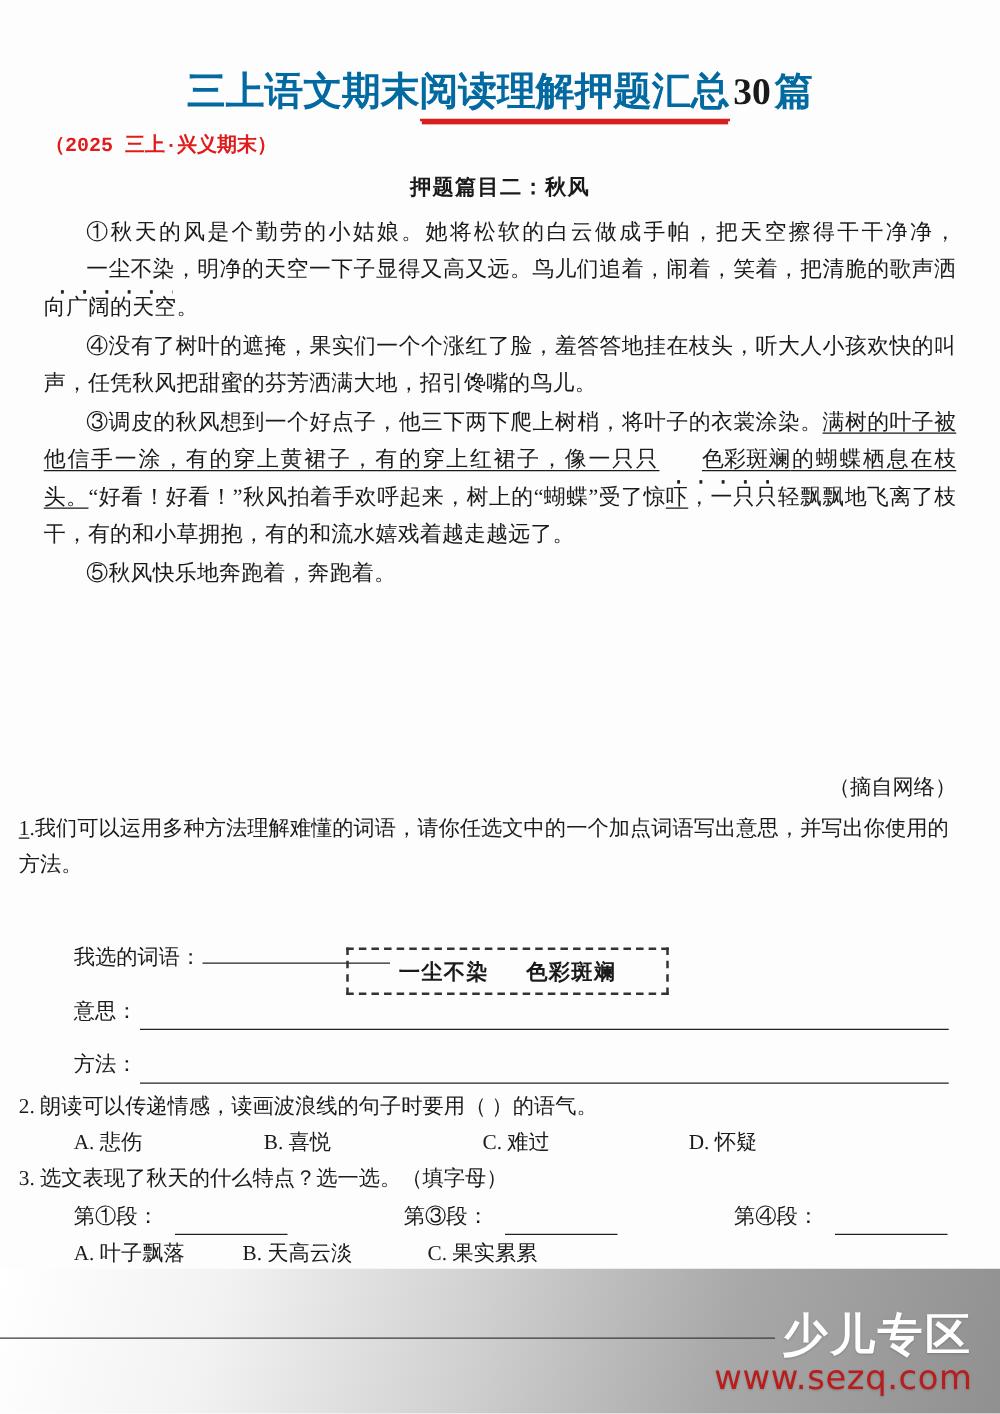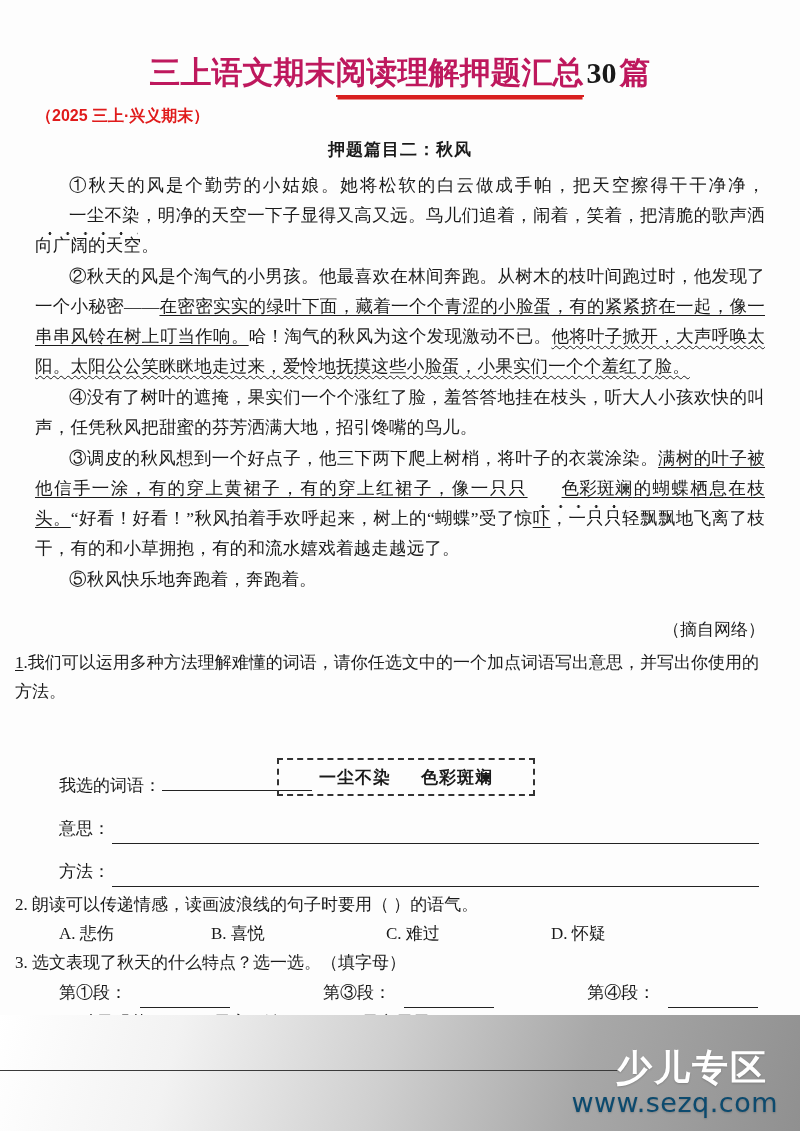--- a/index.html
+++ b/index.html
@@ -24,41 +24,41 @@
     top: 52px;
     width: 800px;
     text-align: center;
     white-space: nowrap;
   }
   .title-main {
     font-family: "DejaVu Sans", "Liberation Sans", sans-serif;
     font-weight: bold;
     font-size: 31px;
     letter-spacing: 0px;
-    color: #be185d;
+    color: #0369a1;
   }
   .title-underlined {
     position: relative;
     display: inline-block;
     border-bottom: 2.5px solid #d81f1f;
     box-shadow: 0 4px 0 -1.5px #d81f1f;
     padding-bottom: 1px;
   }
   .title-num {
     font-family: "Liberation Serif", serif;
     font-weight: bold;
     font-size: 30px;
     padding: 0 3px;
   }
 
   .subtitle {
     position: absolute;
     left: 36px;
     top: 106px;
-    font-family: Liberation Sans, sans-serif;
+    font-family: Liberation Mono, monospace;
     font-weight: bold;
     font-size: 16px;
     color: #e01b1b;
     white-space: nowrap;
   }
 
   
   .section-heading {
     position: absolute;
     left: 0;
@@ -163,21 +163,20 @@
     font-size: 17px;
     font-weight: 600;
     letter-spacing: 1px;
   }
 
   .fill-row {
     font-size: 17px;
     line-height: 31px;
     padding-left: 44px;
     white-space: nowrap;
-    margin-top: 20px;
   }
   .fill-row .lab { display: inline-block; }
 
   .opt-row {
     font-size: 17px;
     line-height: 29px;
     padding-left: 44px;
   }
   .opt { display: inline-block; }
 
@@ -214,36 +213,36 @@
   .footer-band {
     position: absolute;
     left: 0;
     top: 1015px;
     width: 800px;
     height: 116px;
     background: linear-gradient(105deg, #ffffff 0%, #f2f2f2 22%, #cfcfcf 48%, #a8a8a8 72%, #909090 100%);
   }
   .wm-cn {
     position: absolute;
-    right: 32px;
+    right: 22px;
     top: 1044px;
     font-family: "DejaVu Sans", "Liberation Sans", sans-serif;
     font-weight: bold;
     font-size: 36px;
     color: #ffffff;
     letter-spacing: 2px;
     text-shadow: 0 1px 2px rgba(0,0,0,0.18);
   }
   .wm-url {
     position: absolute;
     right: 22px;
     top: 1087px;
     font-family: "DejaVu Sans", "Liberation Sans", sans-serif;
     font-size: 27px;
-    color: #0c4a6e;
+    color: #b91c1c;
     letter-spacing: 0.5px;
     text-shadow: 0 1px 2px rgba(0,0,0,0.18);
   }
 </style>
 </head>
 <body>
 
 <div class="page">
 
   <div class="title-row">
@@ -251,21 +250,20 @@
   </div>
 
   <div class="subtitle">（2025 三上·兴义期末）</div>
 
   <div class="section-heading">押题篇目二：秋风</div>
 
   <div class="body-block">
 
     <p class="para indent"><span>①</span><span>秋天的风是个勤劳的小姑娘。她将松软的白云做成手帕，把天空擦得干干净净，</span><span class="dotted-em">一尘不染</span><span>，明净的天空一下子显得又高又远。鸟儿们追着，闹着，笑着，把清脆的歌声洒向广阔的天空。</span></p>
 
-    <p class="para indent"><span>②</span><span>秋天的风是个淘气的小男孩。他最喜欢在林间奔跑。从树木的枝叶间跑过时，他发现了一个小秘密——</span><span class="u">在密密实实的绿叶下面，藏着一个个青涩的小脸蛋，有的紧紧挤在一起，像一串串风铃在树上叮当作响。</span><span>哈！淘气的秋风为这个发现激动不已。</span><span class="wavy">他将叶子掀开，大声呼唤太阳。太阳公公笑眯眯地走过来，爱怜地抚摸这些小脸蛋，小果实们一个个羞红了脸。</span></p>
 
     <p class="para indent"><span>④</span><span>没有了树叶的遮掩，果实们一个个涨红了脸，羞答答地挂在枝头，听大人小孩欢快的叫声，任凭秋风把甜蜜的芬芳洒满大地，招引馋嘴的鸟儿。</span></p>
 
     <p class="para indent"><span>③</span><span>调皮的秋风想到一个好点子，他三下两下爬上树梢，将叶子的衣裳涂染。</span><span class="u">满树的叶子被他信手一涂，有的穿上黄裙子，有的穿上红裙子，像一只只</span><span class="dotted-em u-too">色彩斑斓</span><span class="u">的蝴蝶栖息在枝头。</span><span>“好看！好看！”秋风拍着手欢呼起来，树上的“蝴蝶”受了惊</span><span class="u">吓</span><span>，一只只轻飘飘地飞离了枝干，有的和小草拥抱，有的和流水嬉戏着越走越远了。</span></p>
 
     <p class="para indent"><span>⑤</span><span>秋风快乐地奔跑着，奔跑着。</span></p>
 
   </div>
 
   <div class="source">（摘自网络）</div>

